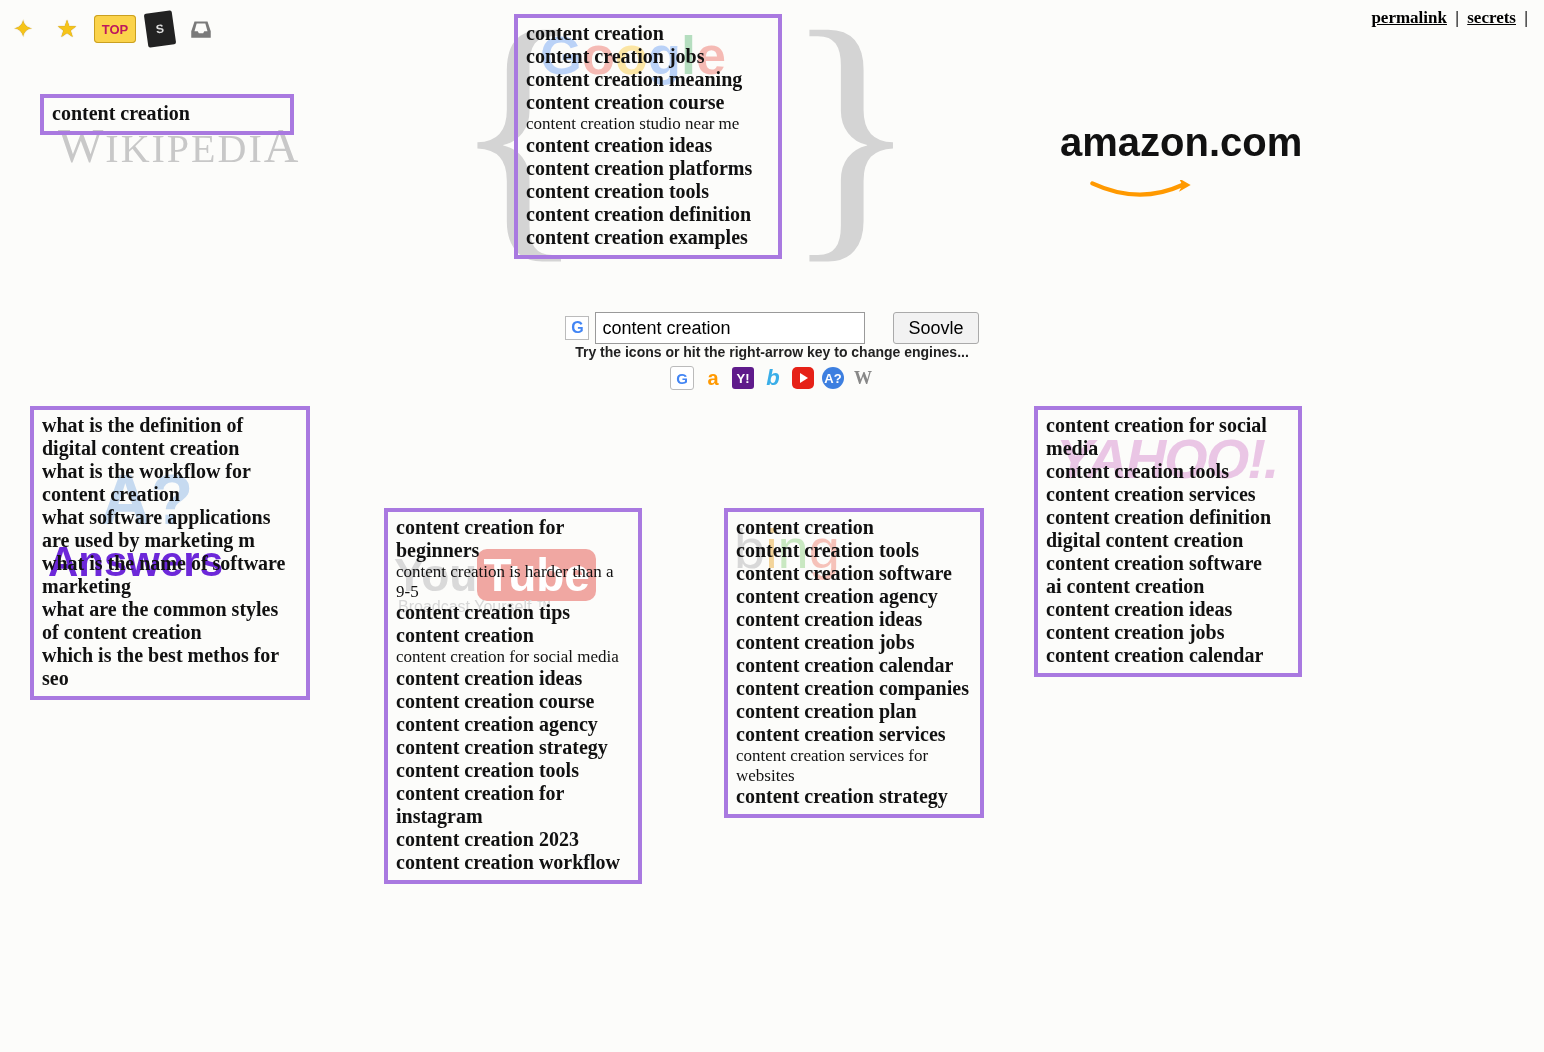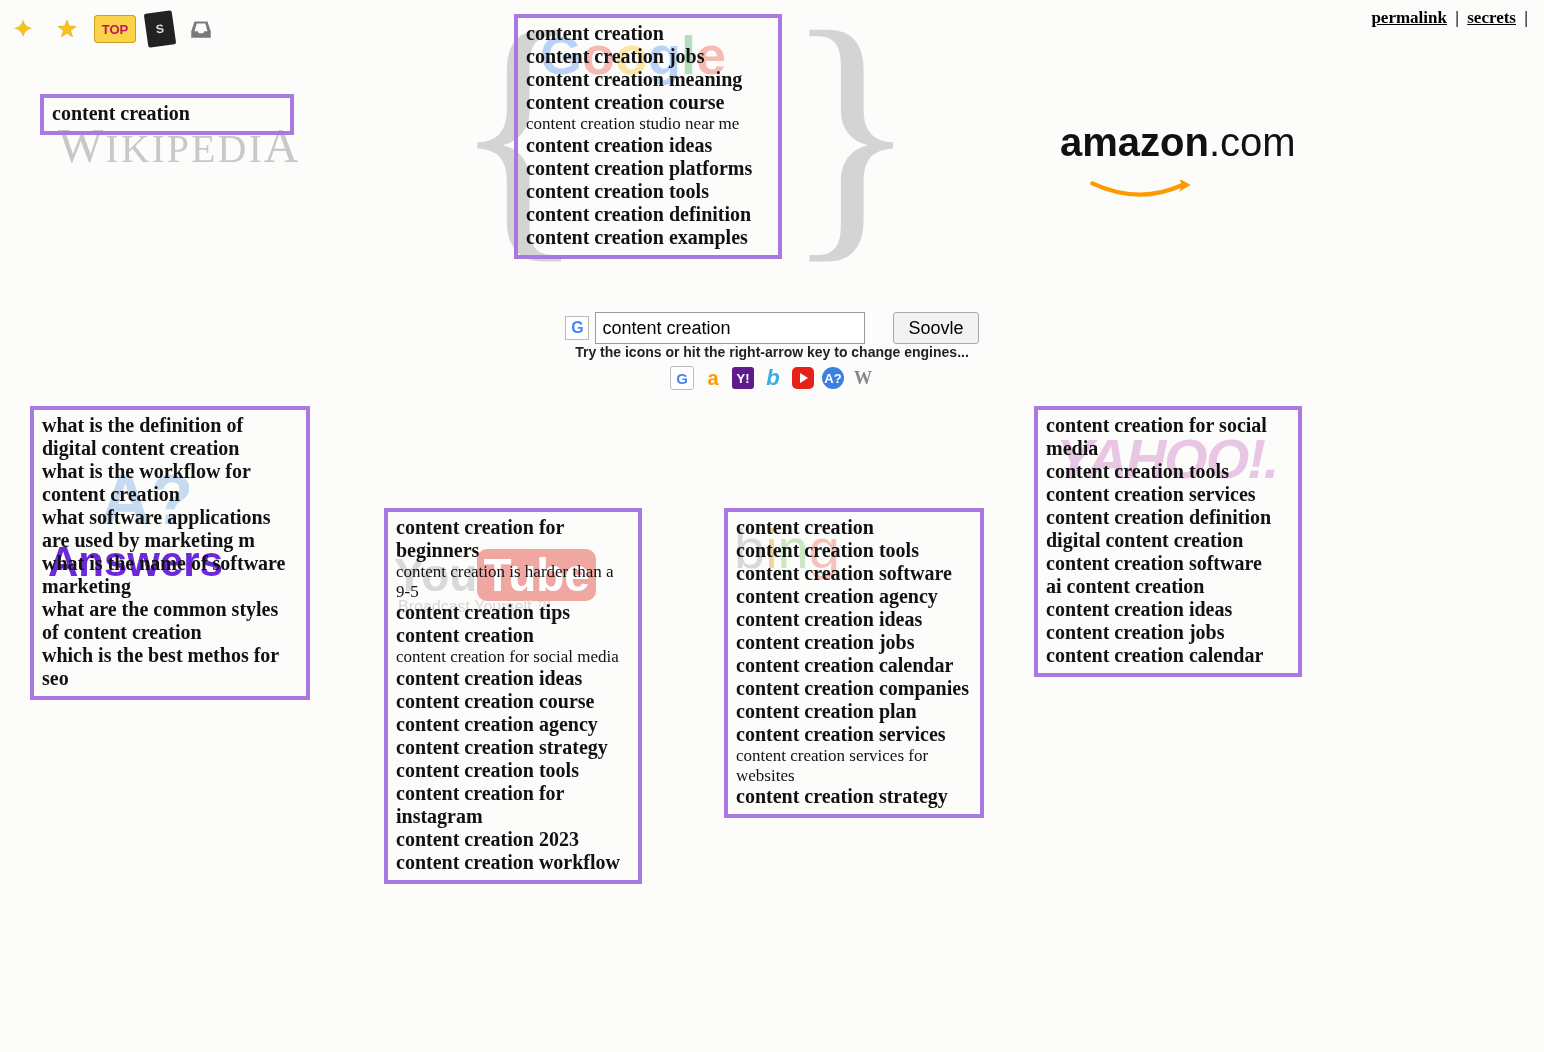--- a/index.html
+++ b/index.html
@@ -91,21 +91,21 @@
   .g-b{color:#4285f4;} .g-r{color:#ea4335;} .g-y{color:#fbbc05;} .g-g{color:#34a853;}
 
   
   .amazon-logo{
     position:absolute;
     top:120px; left:1060px;
     font-family:Arial,Helvetica,sans-serif;
     font-size:40px; font-weight:bold; color:#111;
     cursor:pointer;
   }
-  .amazon-logo .dot{ font-weight:normal;}
+  .amazon-logo .dot{ font-weight:bold;}
   .amazon-logo .swoosh{
     position:absolute; left:24px; top:44px; width:110px; height:20px;
   }
   .amazon-logo .swoosh svg{ width:100%; height:100%; }
 
   
   .curly{
     font-family:"Times New Roman",serif;
     font-size:280px;
     color:#d4d4d4;

